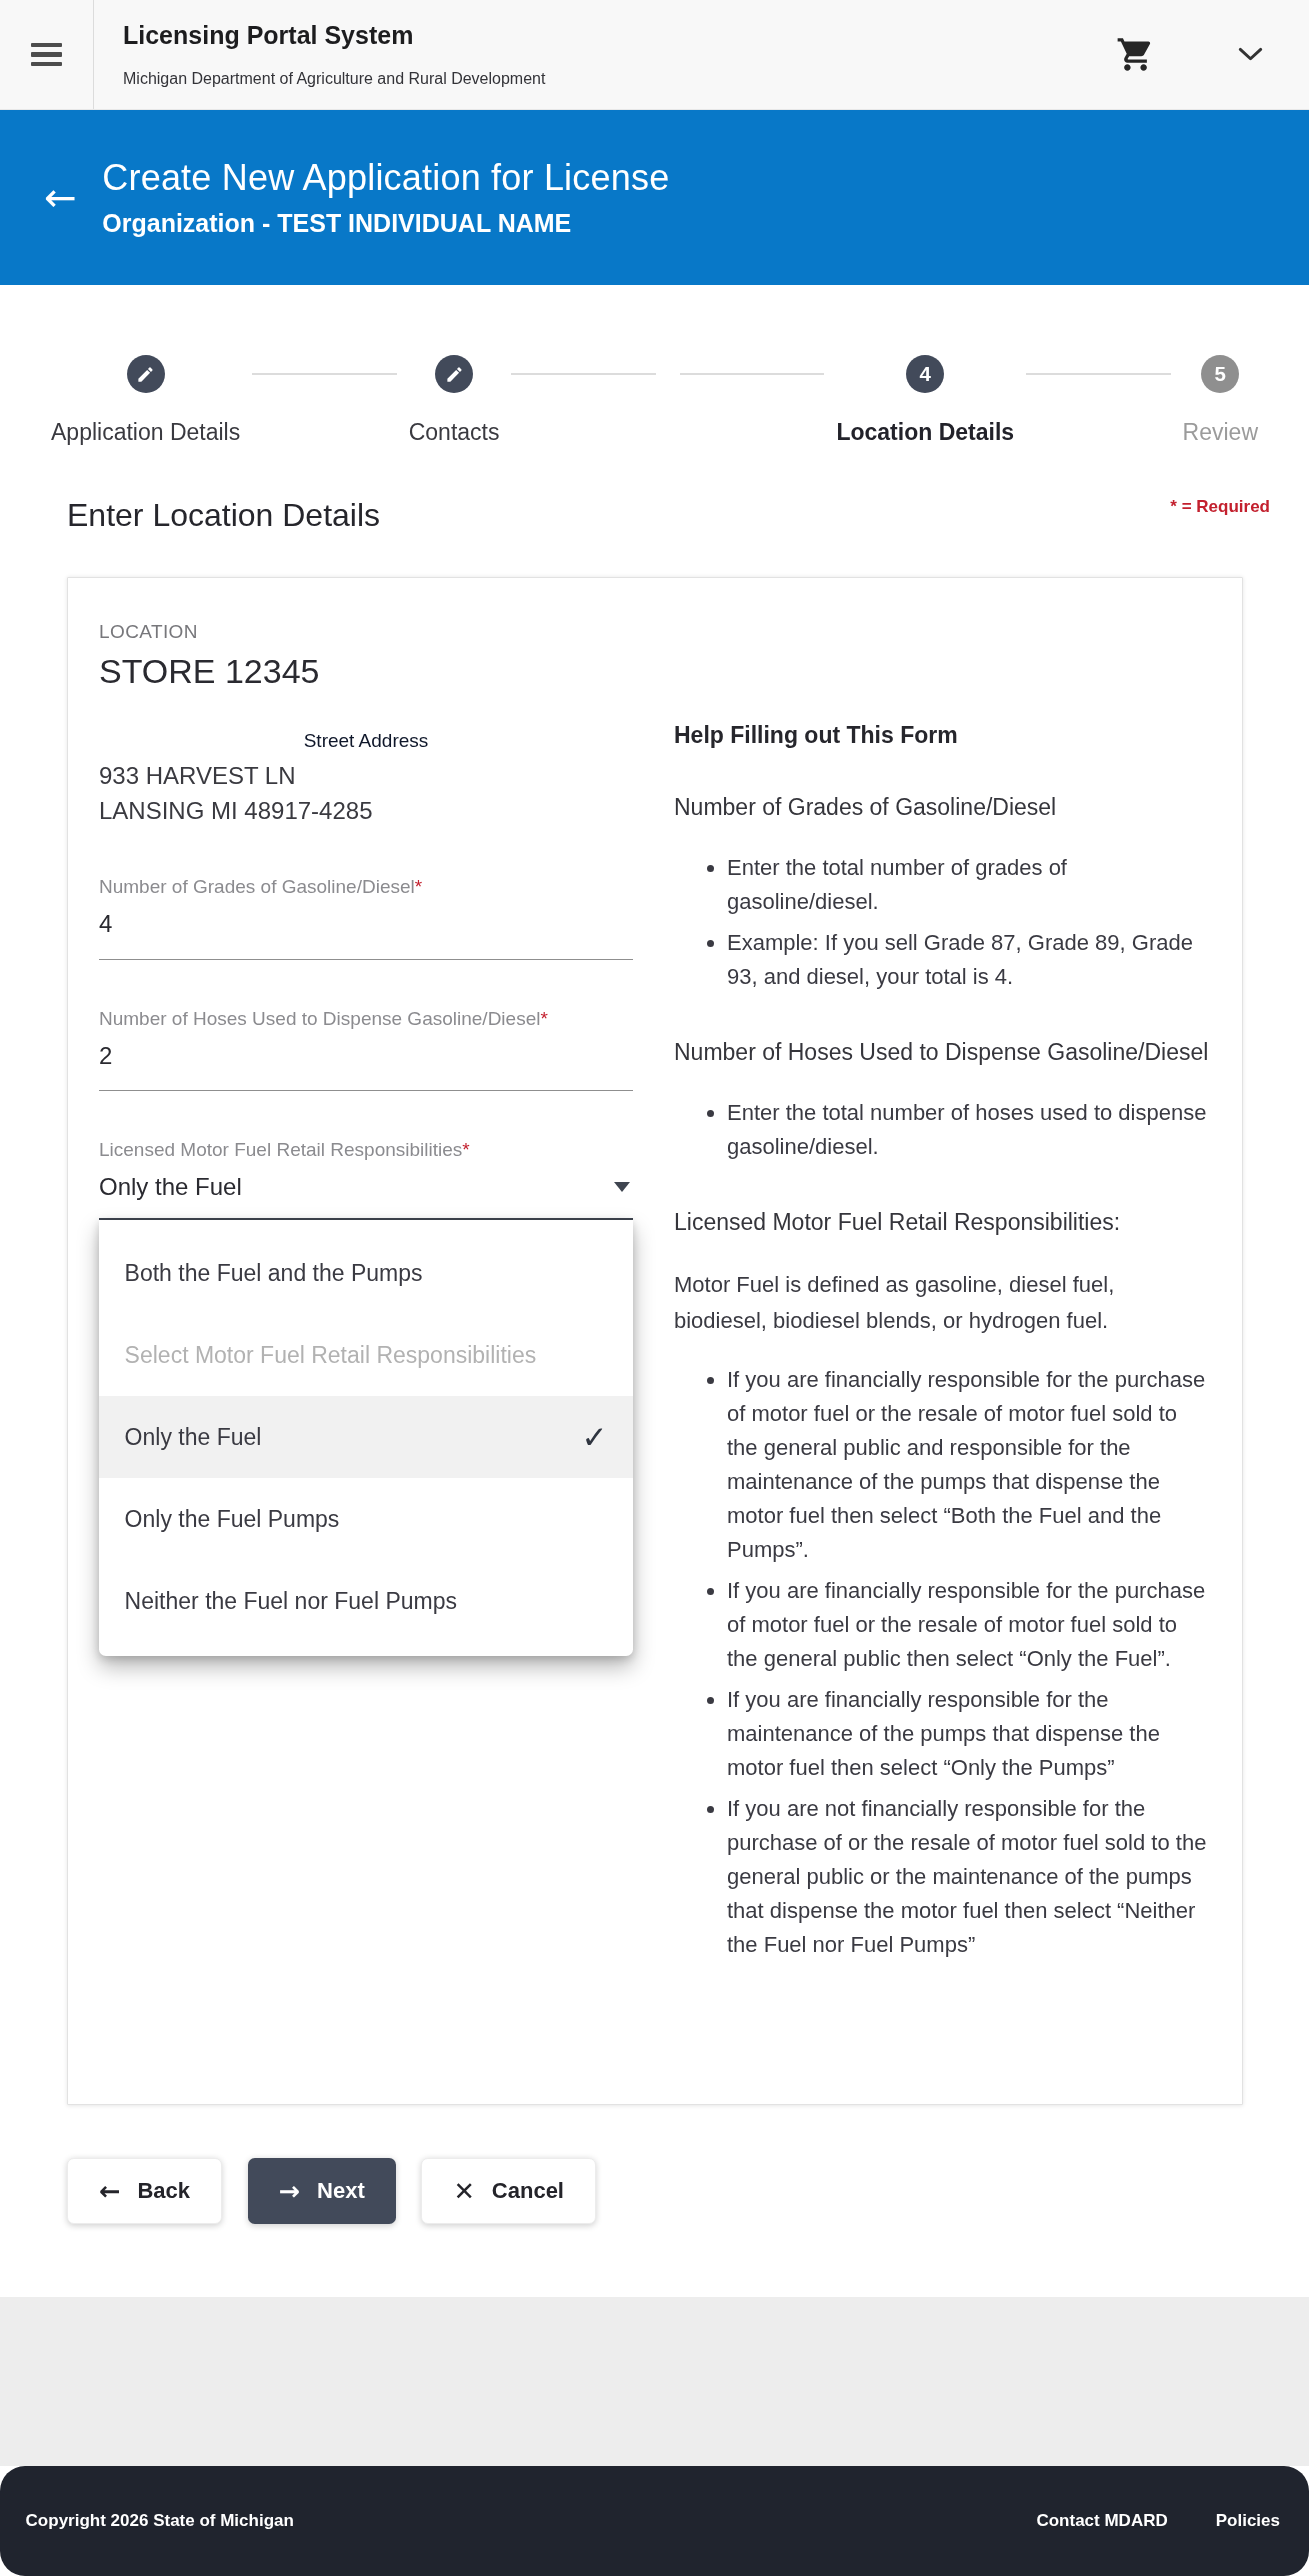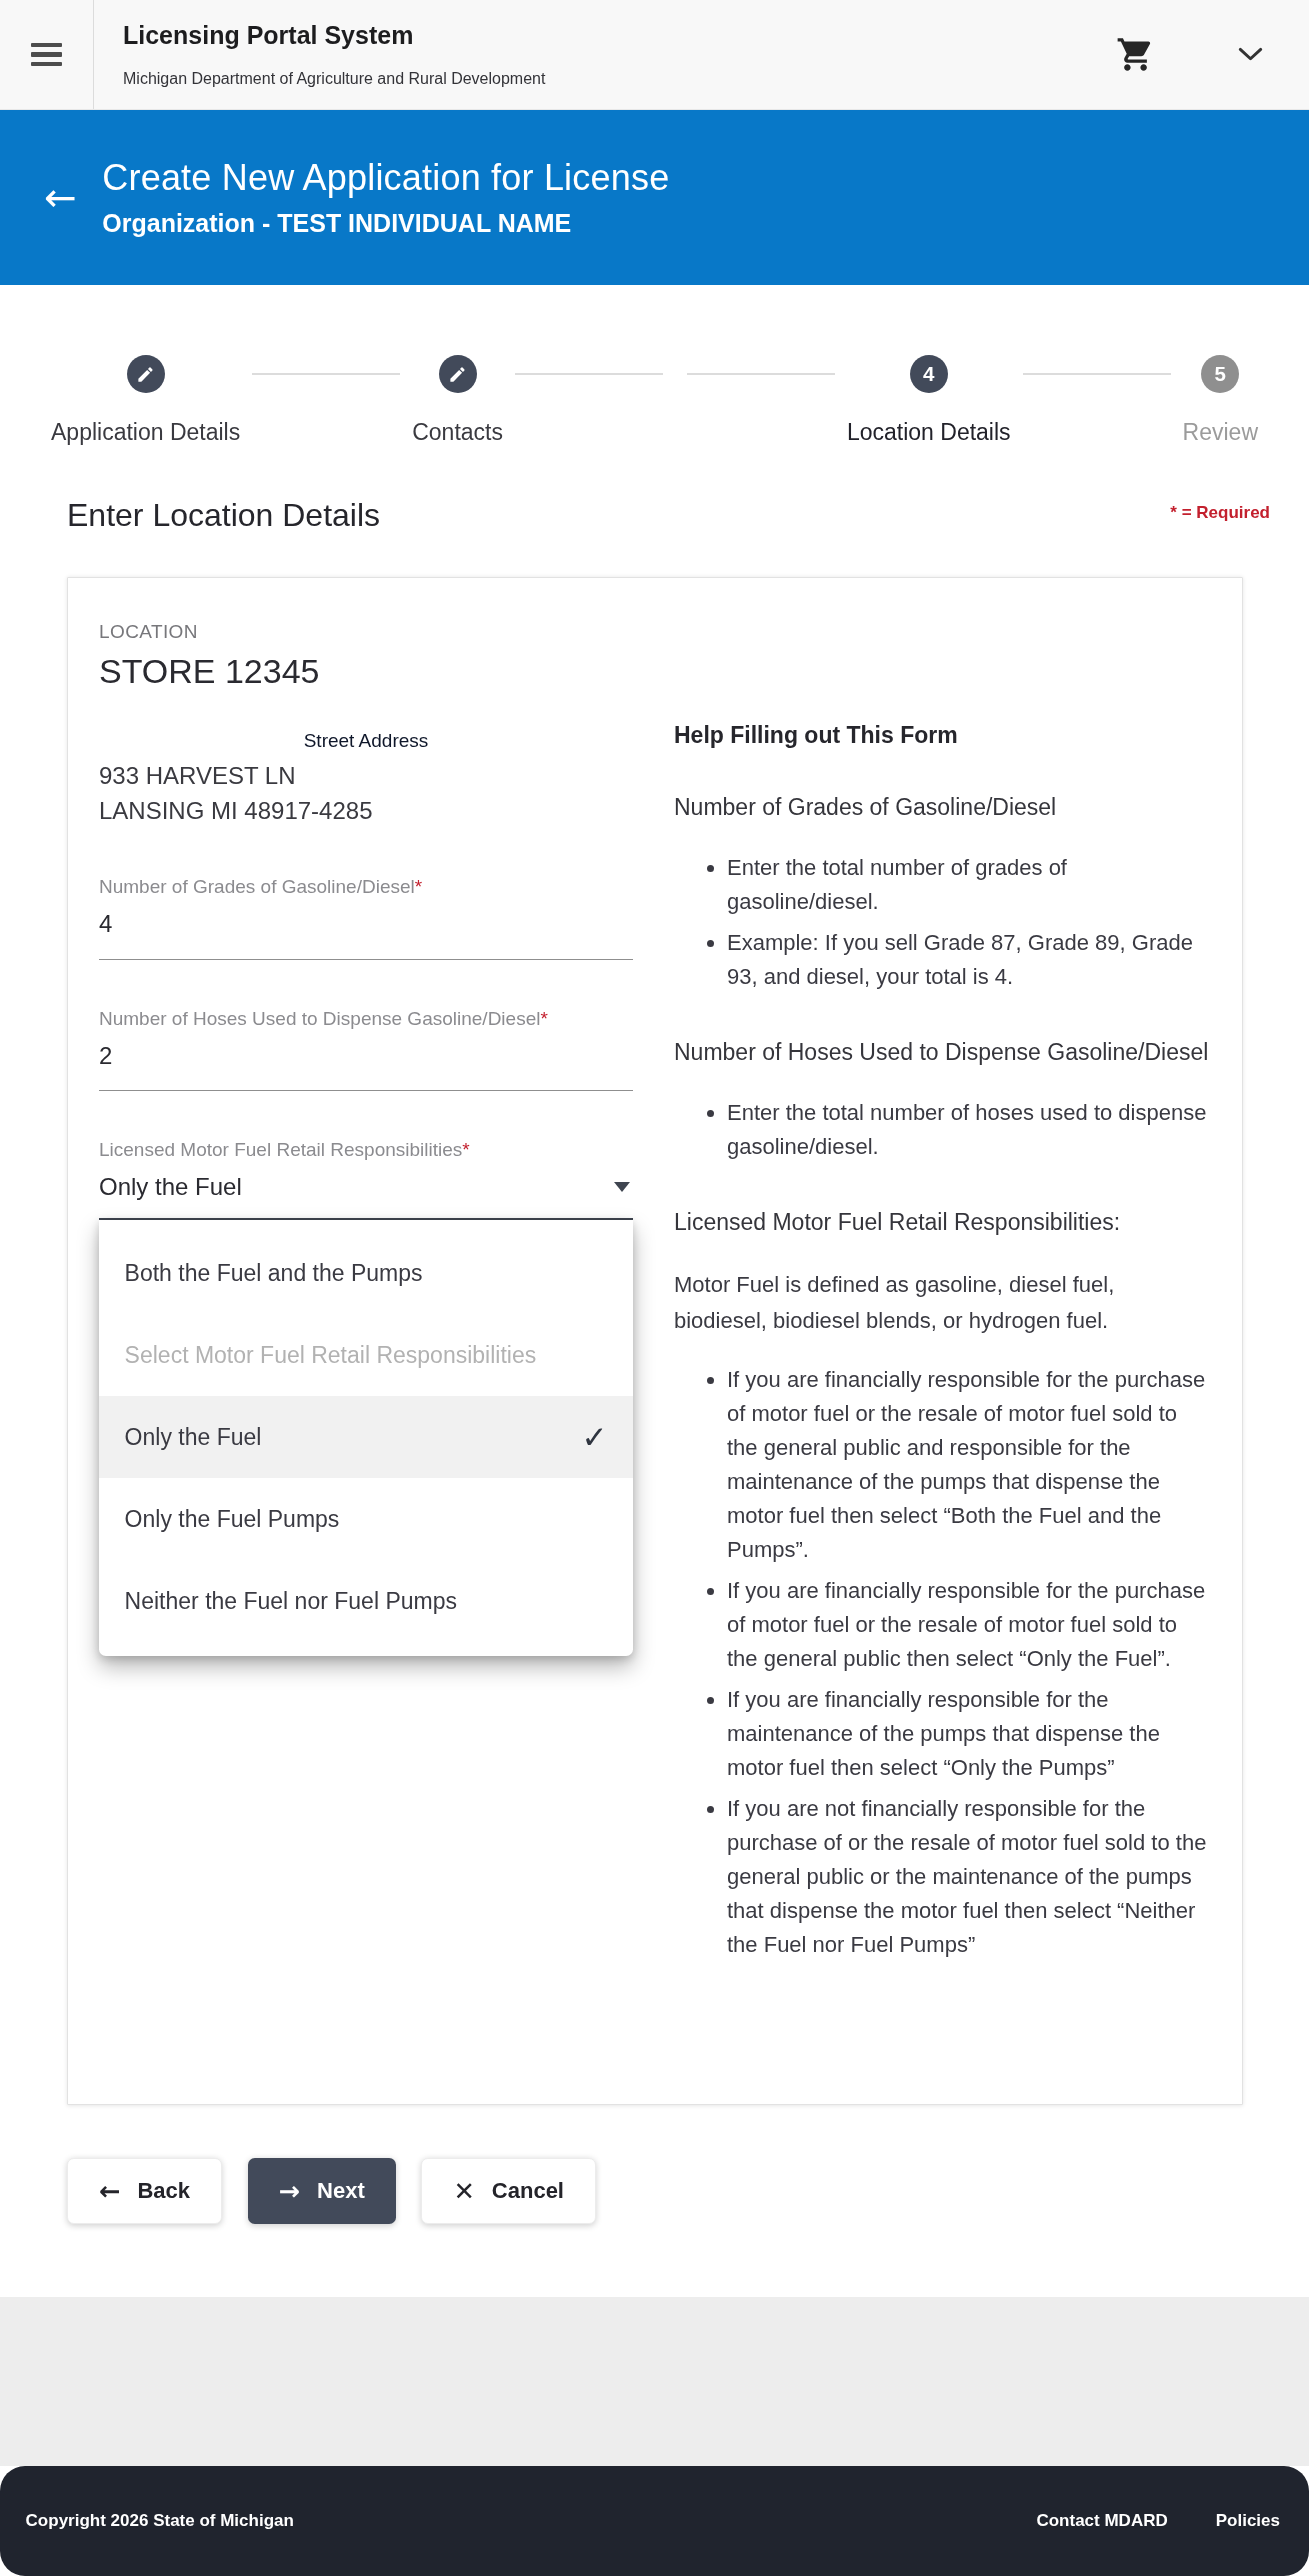--- a/index.html
+++ b/index.html
@@ -60,27 +60,27 @@
   }
   .step { display: flex; flex-direction: column; align-items: center; cursor: pointer; }
   .step-circle {
     width: 38px; height: 38px; border-radius: 50%;
     background: #424a5a; color: #fff;
     display: flex; align-items: center; justify-content: center;
     font-size: 20.5px; font-weight: 600;
   }
   .step-circle.upcoming { background: #8f8f8f; }
   .step-label { margin-top: 25.6px; font-size: 23px; color: #3a3a40; white-space: nowrap; }
-  .step-label.active { color: #22222a; font-weight: 400; }
+  .step-label.active { color: #22222a; font-weight: 700; }
   .step-label.upcoming { color: #9b9b9b; }
   .step-connector { flex: 1; height: 1.7px; background: #dcdcdc; margin: 18px 12px 0 12px; }
 
   
   .page-heading-row {
-    display: flex; align-items: center; justify-content: space-between;
+    display: flex; align-items: flex-start; justify-content: space-between;
     margin: 51px 39px 6px 67px;
   }
   .page-heading { font-size: 32px; font-weight: 500; color: #26262c; }
   .required-note { font-size: 17px; font-weight: 700; color: #c3202e; margin-bottom: 5.1px; }
 
   
   .card {
     margin: 43px 66px 0 67px;
     background: #fff;
     border: 0.9px solid #e2e2e2;

